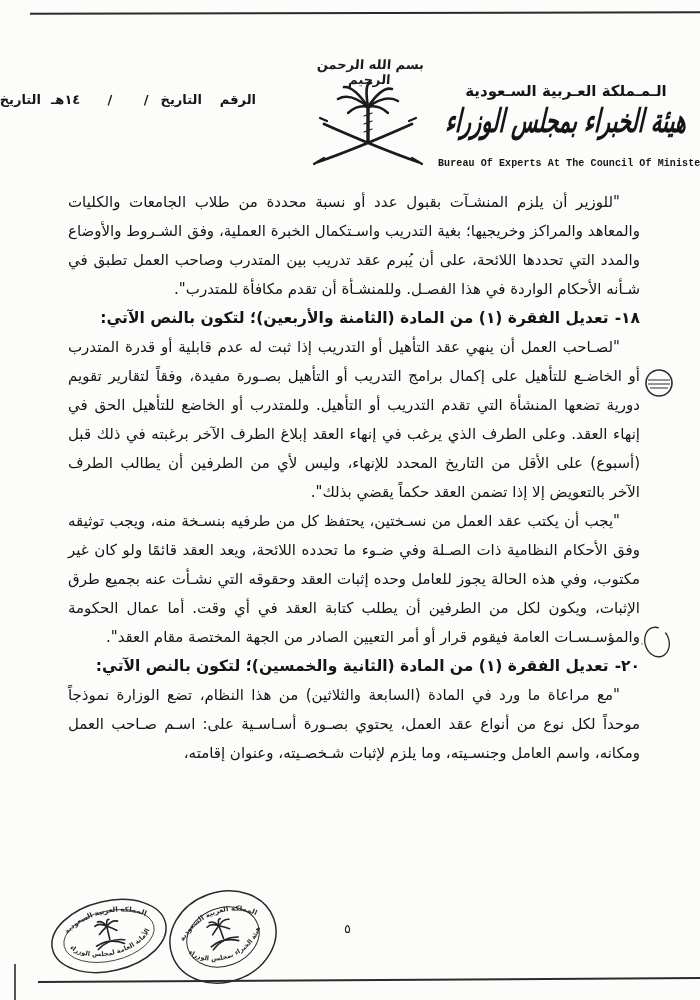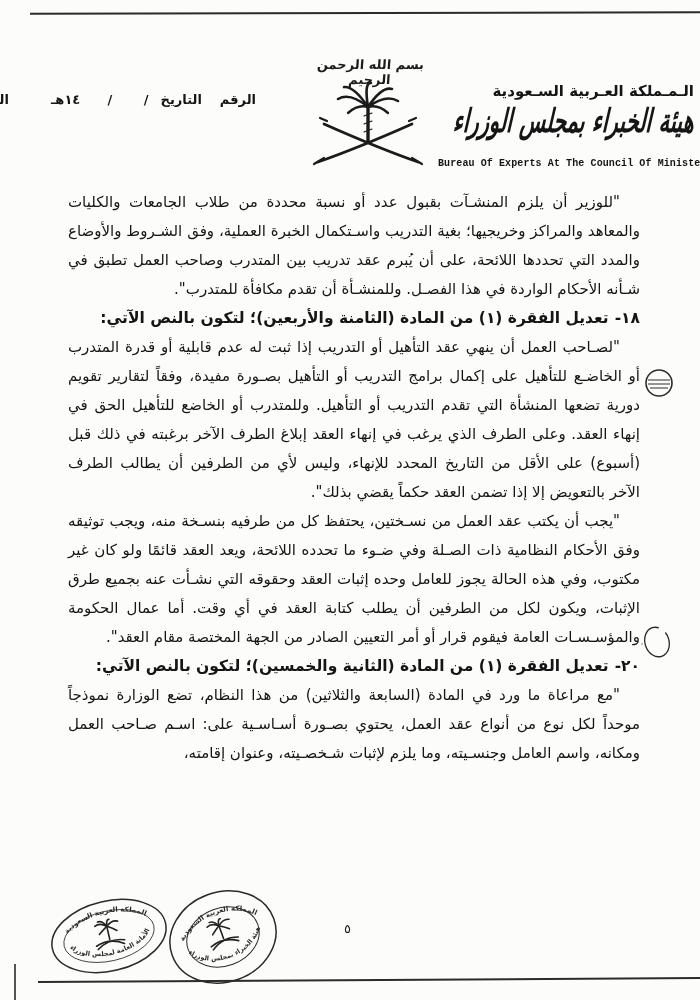--- a/index.html
+++ b/index.html
@@ -14,34 +14,34 @@
   .left-edge-tick { position:absolute; left:14px; top:964px; width:2px; height:36px; background:#555; }
 
   
   .bismillah {
     position:absolute; top:57px; left:298px; width:144px; text-align:center;
     font-size:13px; font-weight:bold; direction:rtl; color:#1c1c1c;
     transform:skewX(-4deg);
   }
   .emblem { position:absolute; top:80px; left:296px; width:144px; height:94px; }
 
-  .header-right { position:absolute; top:82px; right:6px; width:256px; text-align:right; direction:rtl; }
+  .header-right { position:absolute; top:82px; right:6px; width:256px; text-align:center; direction:rtl; }
   .kingdom-title { font-size:15px; font-weight:bold; letter-spacing:0.5px; white-space:nowrap; }
   .bureau-calligraphy {
     font-size:21px; font-weight:bold; font-style:italic; white-space:nowrap;
     margin-top:10px; transform:scaleY(1.55) skewX(-6deg); transform-origin:center;
     line-height:22px;
   }
   .bureau-english { font-size:10px; font-weight:bold; margin-top:26px; white-space:nowrap; letter-spacing:0.1px; direction:ltr;font-family:Liberation Mono, monospace; }
 
   .fields { position:absolute; left:34px; top:86px; width:222px; direction:rtl; display:flex; gap:10px; }
   .field-row { display:flex; align-items:flex-end; height:21px; font-size:13px; font-weight:bold; }
   .field-label { white-space:nowrap; }
   .field-line { flex:1; border-bottom:1.6px solid #2c2c2c; margin-inline-start:8px; height:14px; }
-  .date-value { margin-inline-start:12px; font-weight:bold; font-size:13px; white-space:pre;margin-left:32px; }
+  .date-value { margin-inline-start:12px; font-weight:bold; font-size:13px; white-space:pre; }
 
   
   .doc-body {
     position:absolute; top:188px; right:60px; width:572px;
     direction:rtl; text-align:justify; text-align-last:right;
     font-size:15px; line-height:29px;
   }
   .item-heading { font-weight:bold; font-size:15.5px; }
   .item-num { margin-inline-end:6px; }
   .item-para { margin:0; text-indent:20px; }

